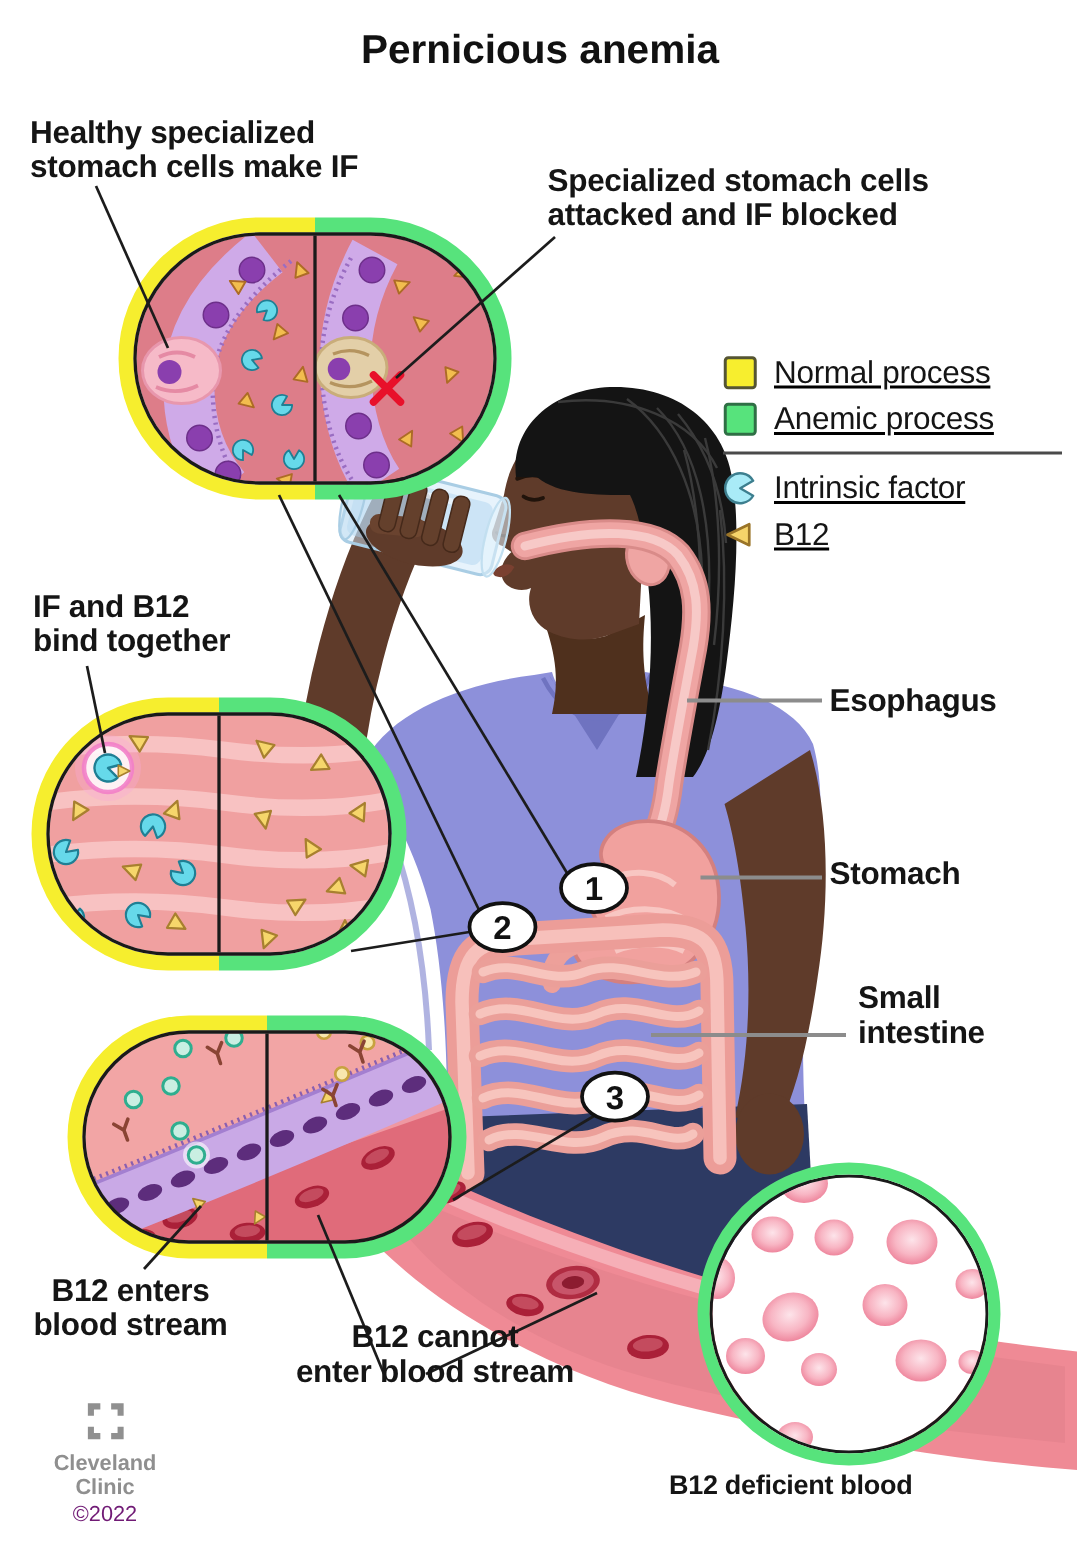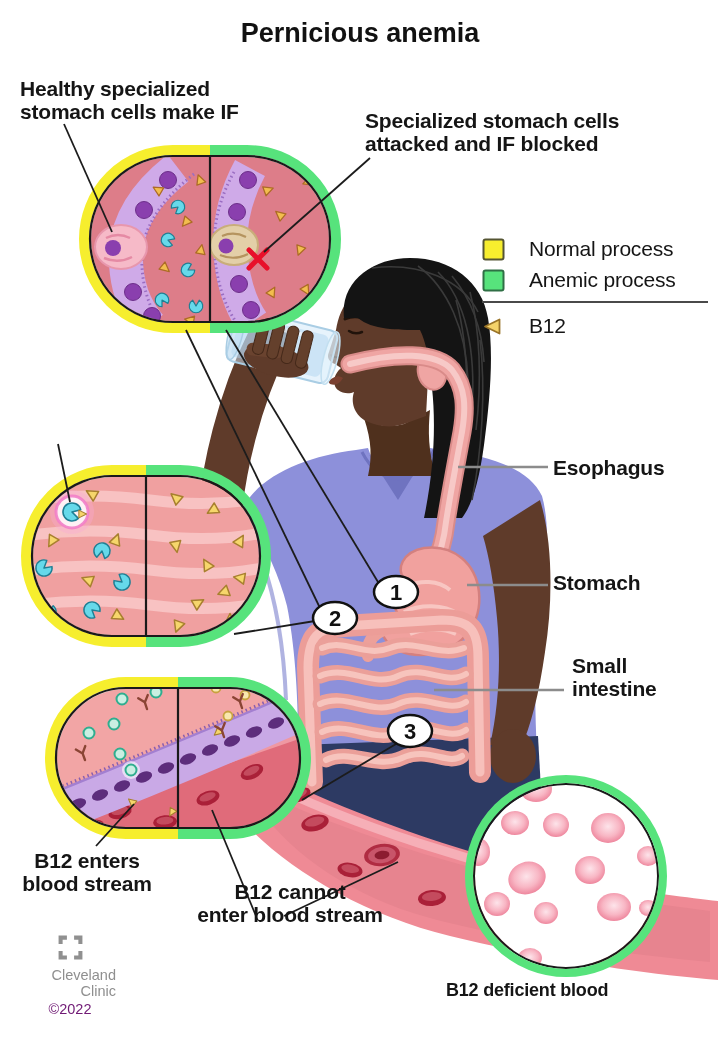--- a/index.html
+++ b/index.html
@@ -5,26 +5,26 @@
   html,body{margin:0;padding:0;background:#ffffff;}
   #stage{position:relative;width:720px;height:1044px;background:#ffffff;overflow:hidden;
          font-family:"Liberation Sans",sans-serif;}
   svg.illustration{position:absolute;left:0;top:0;}
   .title{position:absolute;left:0;top:18px;width:720px;text-align:center;
          font-size:27px;font-weight:bold;color:#111;letter-spacing:0px;}
   .label{position:absolute;color:#151515;font-size:21px;line-height:1.08;
          white-space:pre-line;letter-spacing:-0.2px;font-weight:bold;}
   .label.center{text-align:center;}
   .legend{position:absolute;left:482px;top:237px;width:232px;}
-  .legend-row{display:flex;align-items:flex-end;gap:24px;margin-bottom:7px;}
+  .legend-row{display:flex;align-items:flex-start;gap:11px;margin-bottom:7px;text-decoration:underline;}
   .legend-row .txt{font-size:21px;color:#151515;letter-spacing:-0.2px;}
   .legend-divider{border-top:2px solid #4a4a4a;margin:9px 0 11px 0;width:226px;}
   .footer{position:absolute;left:24px;top:934px;width:92px;text-align:center;
           color:#8f8f8f;font-size:14.5px;line-height:1.15;}
-  .footer .org{font-weight:normal;white-space:pre-line;margin-top:2px;text-align:right;}
+  .footer .org{font-weight:bold;white-space:pre-line;margin-top:2px;}
   .footer .copy{color:#701a75;margin-top:1px;}
 </style>
 </head>
 <body>
 
 <div id="stage">
 
 <svg class="illustration" width="720" height="1044" viewBox="0 0 720 1044">
   <defs>
     <g id="pacI">
@@ -424,20 +424,22 @@
     </g>
   </g>
 </svg>
 
 <div class="title">Pernicious anemia</div>
 
 <div class="label" style="left:20px;top:78px">Healthy specialized
 stomach cells make IF</div>
 <div class="label" style="left:365px;top:110px">Specialized stomach cells
 attacked and IF blocked</div>
+<div class="label" style="left:22px;top:394px">IF and B12
+bind together</div>
 <div class="label center" style="left:6px;top:850px;width:162px">B12 enters
 blood stream</div>
 <div class="label center" style="left:170px;top:881px;width:240px">B12 cannot
 enter blood stream</div>
 <div class="label" style="left:446px;top:981px;font-size:18px">B12 deficient blood</div>
 
 <div class="label" style="left:553px;top:457px">Esophagus</div>
 <div class="label" style="left:553px;top:572px">Stomach</div>
 <div class="label" style="left:572px;top:655px">Small
 intestine</div>
@@ -451,20 +453,26 @@
   </div>
   <div class="legend-row">
     <svg width="23" height="23">
       <rect x="1.5" y="1.5" width="20" height="20" rx="2" stroke="#2f6f45" stroke-width="2" fill="#57e37c"></rect>
     </svg>
     <span class="txt">Anemic process</span>
   </div>
   <div class="legend-divider"></div>
   <div class="legend-row">
     <svg width="23" height="23" viewBox="-11.5 -11.5 23 23">
+      <path d="M 0 0 L 8.6 -5 A 10 10 0 1 0 8.6 5 Z" stroke="#3d7f8f" stroke-width="1.6" stroke-linejoin="round" fill="#a9ebf7"></path>
+    </svg>
+    <span class="txt">Intrinsic factor</span>
+  </div>
+  <div class="legend-row">
+    <svg width="23" height="23" viewBox="-11.5 -11.5 23 23">
       <path d="M -8.5 0 L 6 -7 L 6 7 Z" stroke="#9a7428" stroke-width="1.8" stroke-linejoin="round" fill="#f5d36a"></path>
     </svg>
     <span class="txt">B12</span>
   </div>
 </div>
 
 <div class="footer">
   <svg width="27" height="27" viewBox="0 0 30 30">
     <g stroke="#909090" stroke-width="4.5" fill="none">
       <path d="M 4 11 L 4 4 L 11 4"></path>

